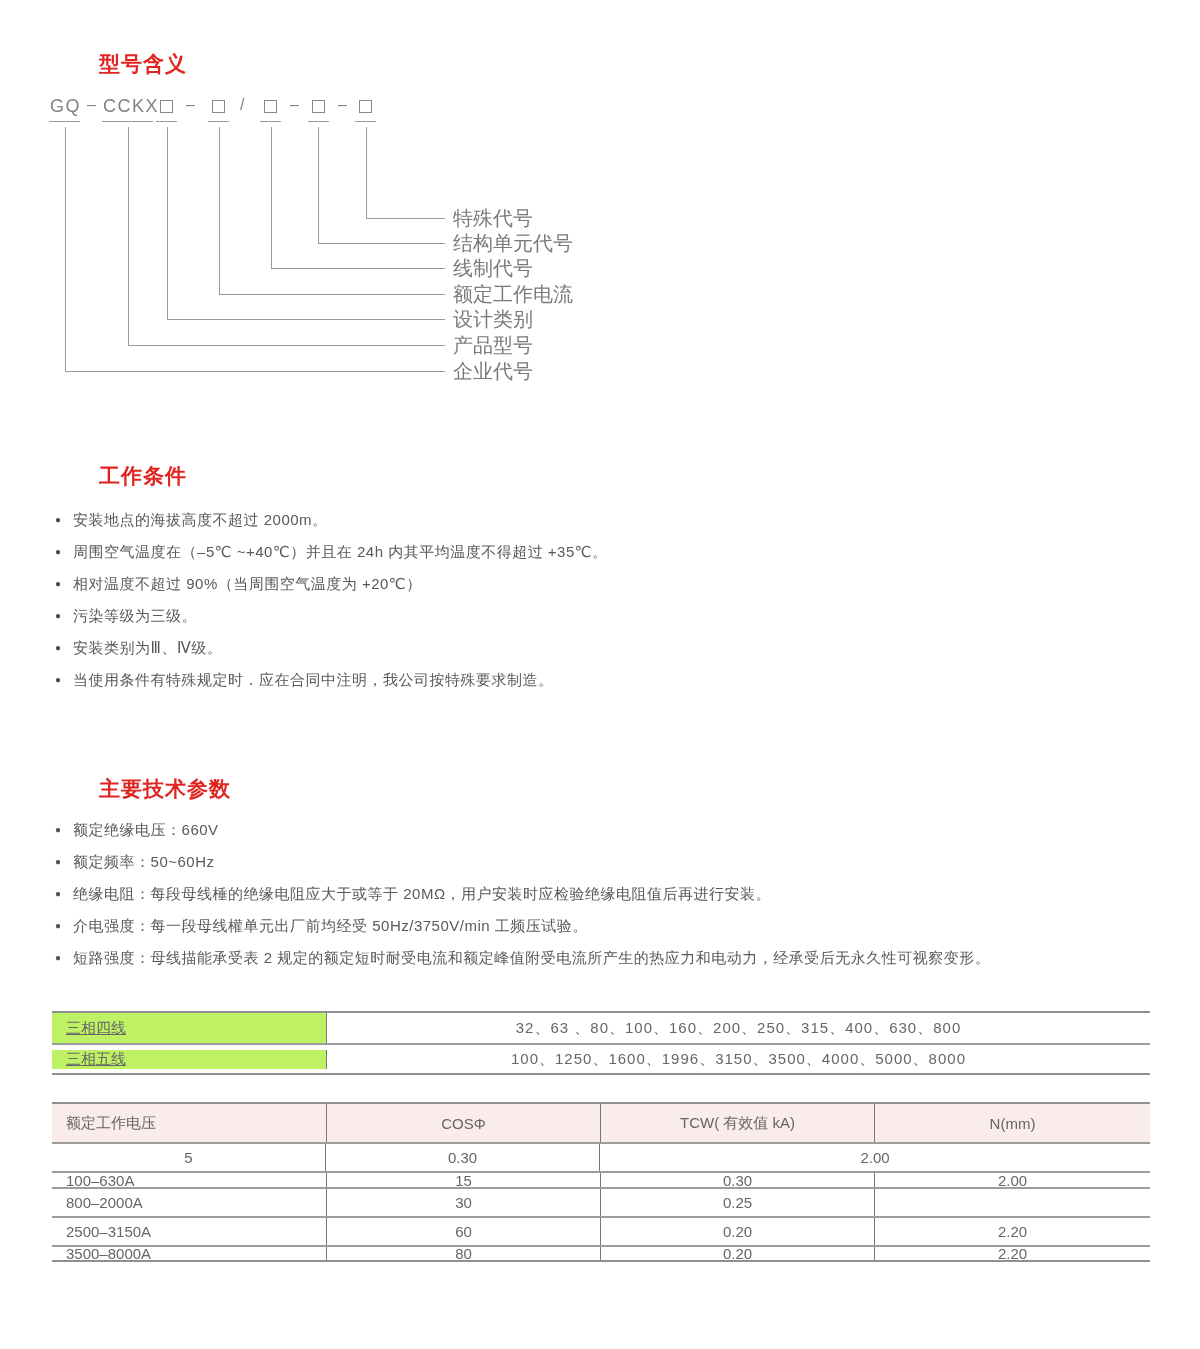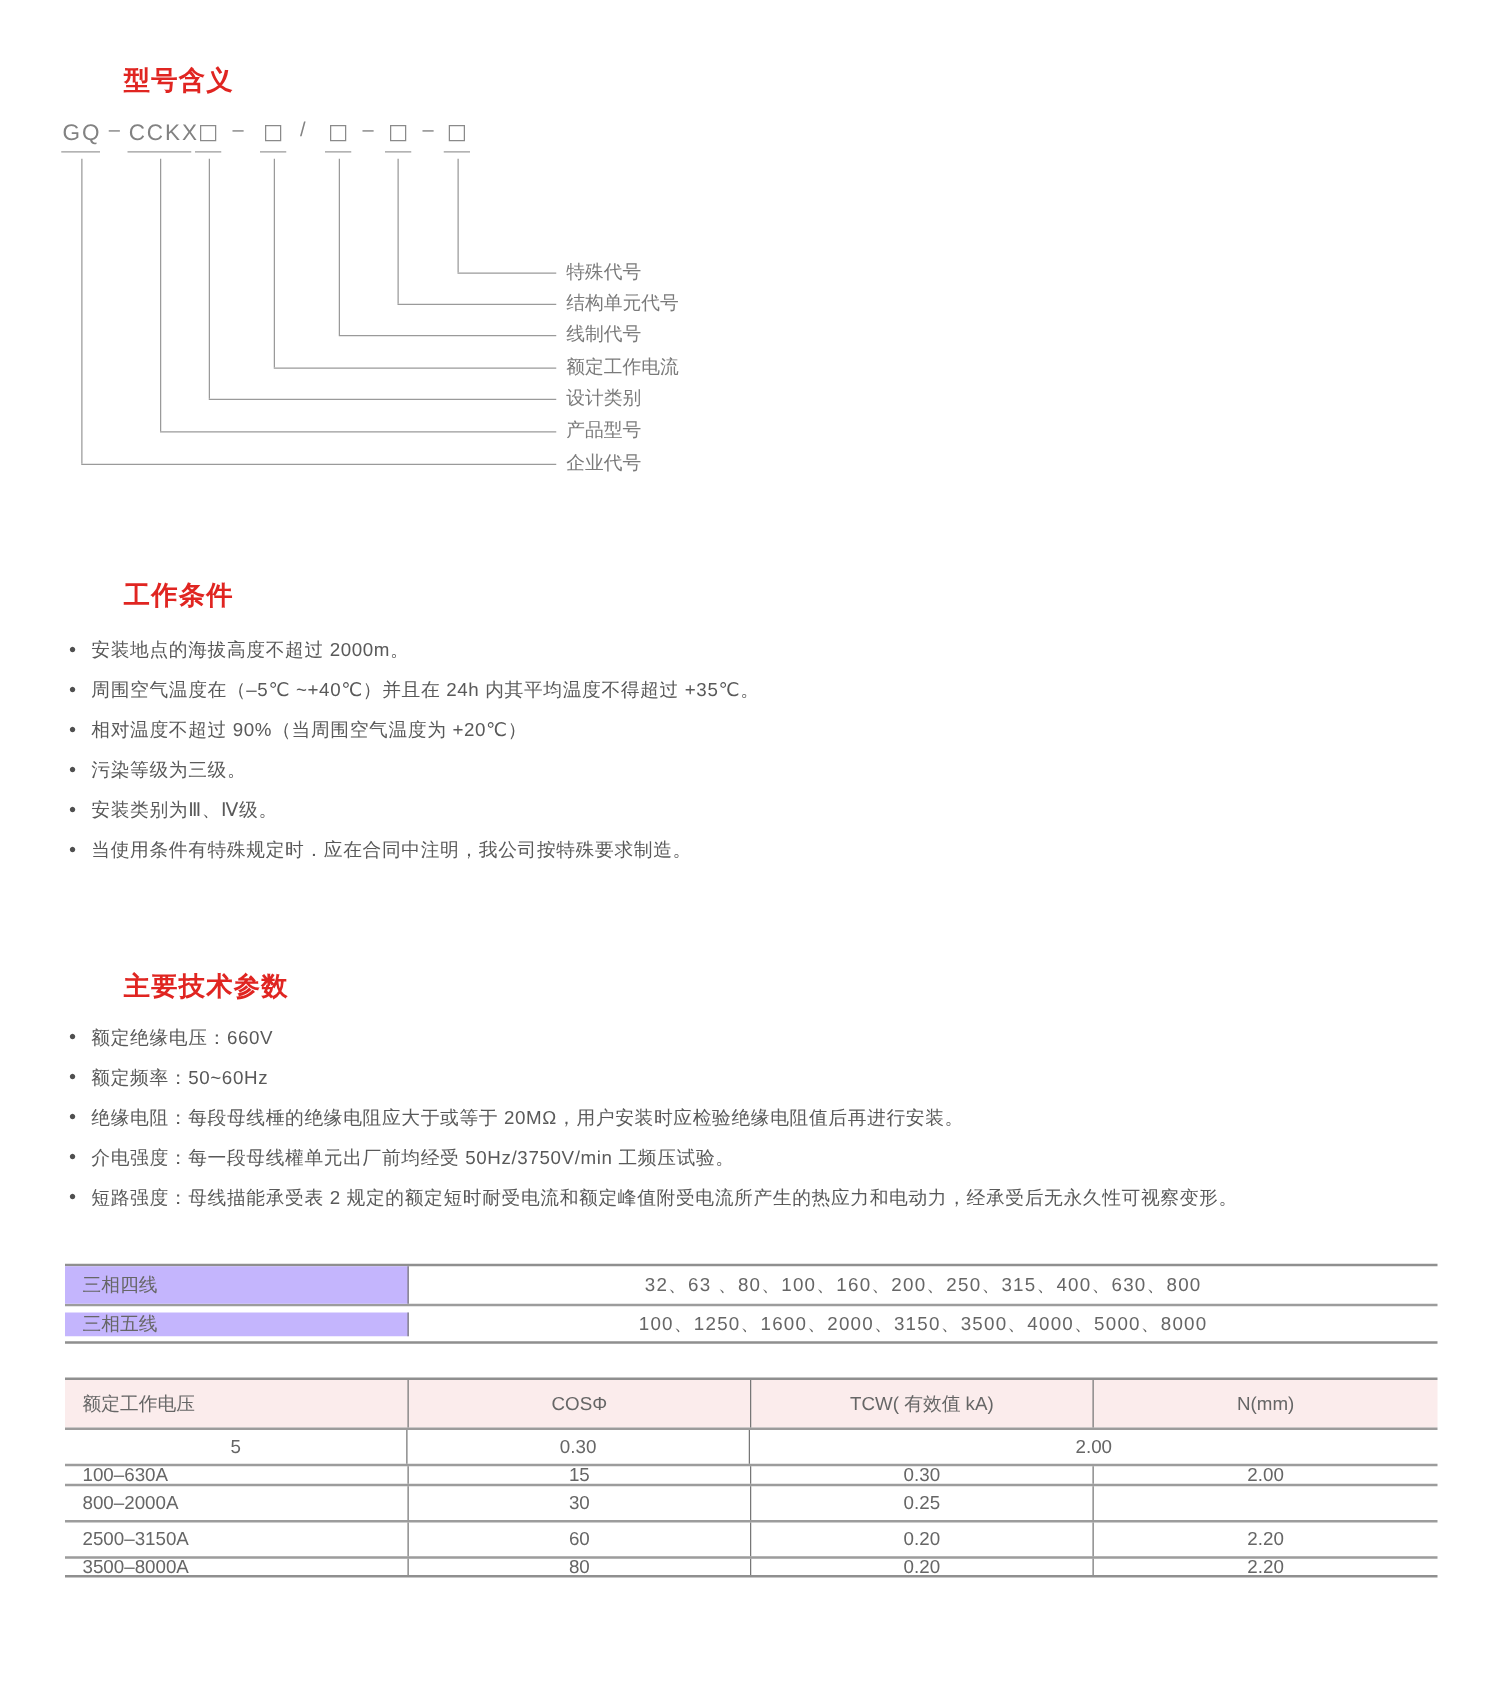--- a/index.html
+++ b/index.html
@@ -12,40 +12,40 @@
 
   
   .mseg { position:absolute; top:96px; font-size:18px; color:#828282; letter-spacing:1.5px; white-space:nowrap; }
   .mdash { position:absolute; top:96px; font-size:16px; color:#828282; }
   .mbox { position:absolute; top:100px; width:13px; height:13px; border:1px solid #8a8a8a; background:#fff; }
   .useg { position:absolute; top:121px; height:1px; background:#9a9a9a; }
 
   
   .vline { position:absolute; width:1px; background:#9a9a9a; }
   .hline { position:absolute; height:1px; background:#9a9a9a; }
-  .dlabel { position:absolute; font-size:15px; color:#7a7a7a; line-height:20px; white-space:nowrap; }
+  .dlabel { position:absolute; font-size:20px; color:#7a7a7a; line-height:20px; white-space:nowrap; }
 
   
   .list { position:absolute; left:55px; width:1100px; }
   .list-item { height:32px; display:flex; align-items:center; }
   .bullet { font-size:10px; color:#4f4f4f; margin-right:12px; line-height:1; }
   .item-text { font-size:15px; color:#595959; letter-spacing:0.5px; white-space:nowrap; }
 
   
   .tbl { position:absolute; left:52px; width:1098px; border-top:2px solid #8f8f8f; border-bottom:2px solid #8f8f8f; font-size:15px; color:#666; }
   .trow { display:flex; height:31px; }
   .trow + .trow { border-top:2px solid #9c9c9c; }
   .thead-row { display:flex; height:38px; background:#fbecec; }
   .thead-row + .trow { border-top:2px solid #9c9c9c; }
   .cell { display:flex; align-items:center; justify-content:center; }
   .c1 { width:275px; justify-content:flex-start; padding-left:14px; border-right:1px solid #777; }
   .c2 { width:274px; border-right:1px solid #777; }
   .c3 { width:274px; border-right:1px solid #777; }
   .c4 { flex:1; }
-  .pink { background:#c4b5fd; }
+  .pink { background:#bef264;text-decoration:underline; }
   .t1-values { flex:1; display:flex; align-items:center; justify-content:center; letter-spacing:1px; }
 </style>
 </head>
 <body>
 
 <div class="page">
 
   <div class="sec-heading" style="left:55px; top:50px;">型号含义</div>
 
   <div>
@@ -159,21 +159,21 @@
     </div>
   </div>
 
   <div class="tbl" style="top:1011px;">
     <div class="trow" style="height:30px;">
       <div class="cell c1 pink">三相四线</div>
       <div class="t1-values">32、63 、80、100、160、200、250、315、400、630、800</div>
     </div>
     <div class="trow" style="height:30px;align-items:center;">
       <div class="cell c1 pink">三相五线</div>
-      <div class="t1-values">100、1250、1600、2000、3150、3500、4000、5000、8000</div>
+      <div class="t1-values">100、1250、1600、1996、3150、3500、4000、5000、8000</div>
     </div>
   </div>
 
   <div class="tbl" style="top:1102px;">
     <div class="thead-row">
       <div class="cell c1">额定工作电压</div>
       <div class="cell c3">COSΦ</div>
       <div class="cell c2">TCW( 有效值 kA)</div>
       <div class="cell c4">N(mm)</div>
     </div>

